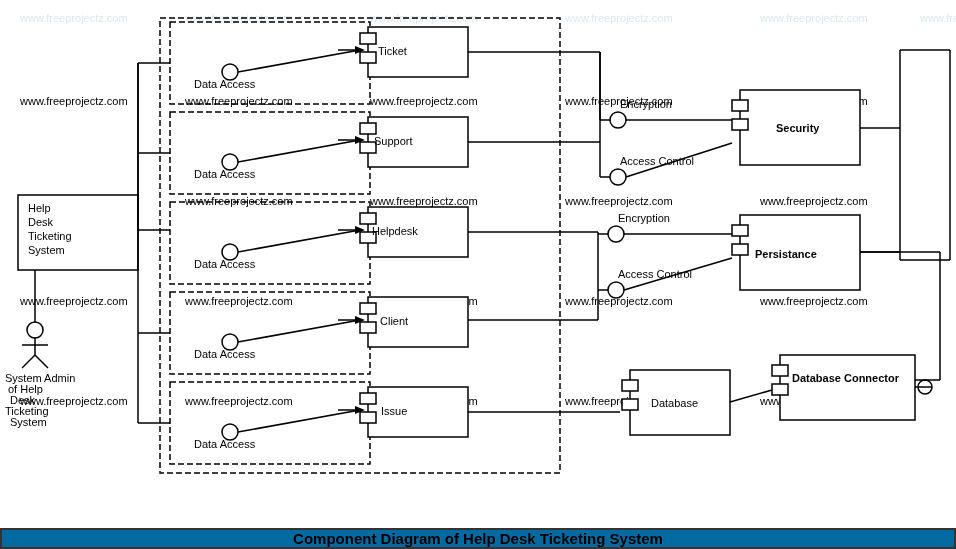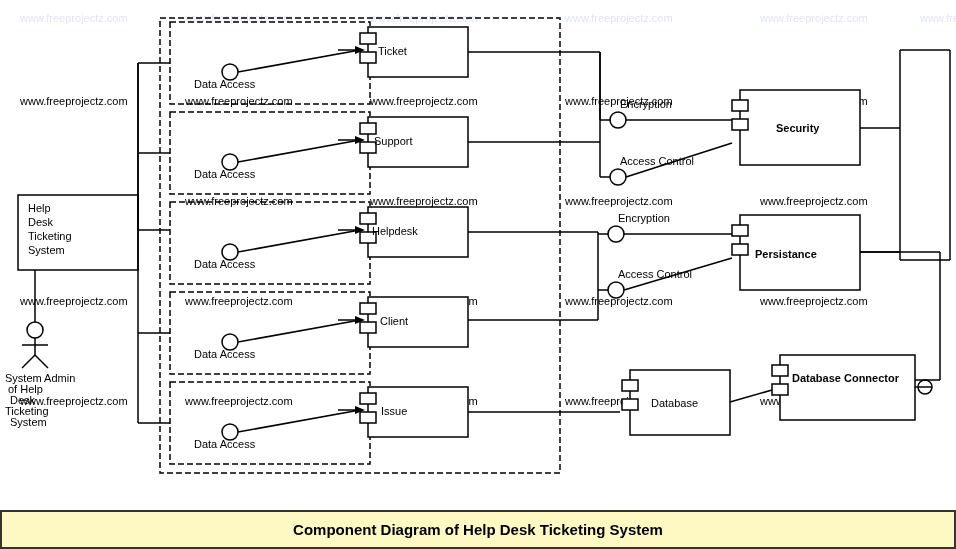--- a/index.html
+++ b/index.html
@@ -19,26 +19,26 @@
       font-size: 11px;
       pointer-events: none;
       white-space: nowrap;
     }
 
     .caption-bar {
       position: absolute;
       bottom: 0;
       left: 0;
       width: 956px;
-      height: 39px;
+      height: 21px;
       border-top: 2px solid #333;
       display: flex;
       align-items: center;
       justify-content: center;
-      background: #fef9c3;
+      background: #0369a1;
     }
 
     .caption-text {
       font-size: 15px;
       font-weight: bold;
     }
 
     svg.diagram {
       position: absolute;
       top: 0; left: 0;

